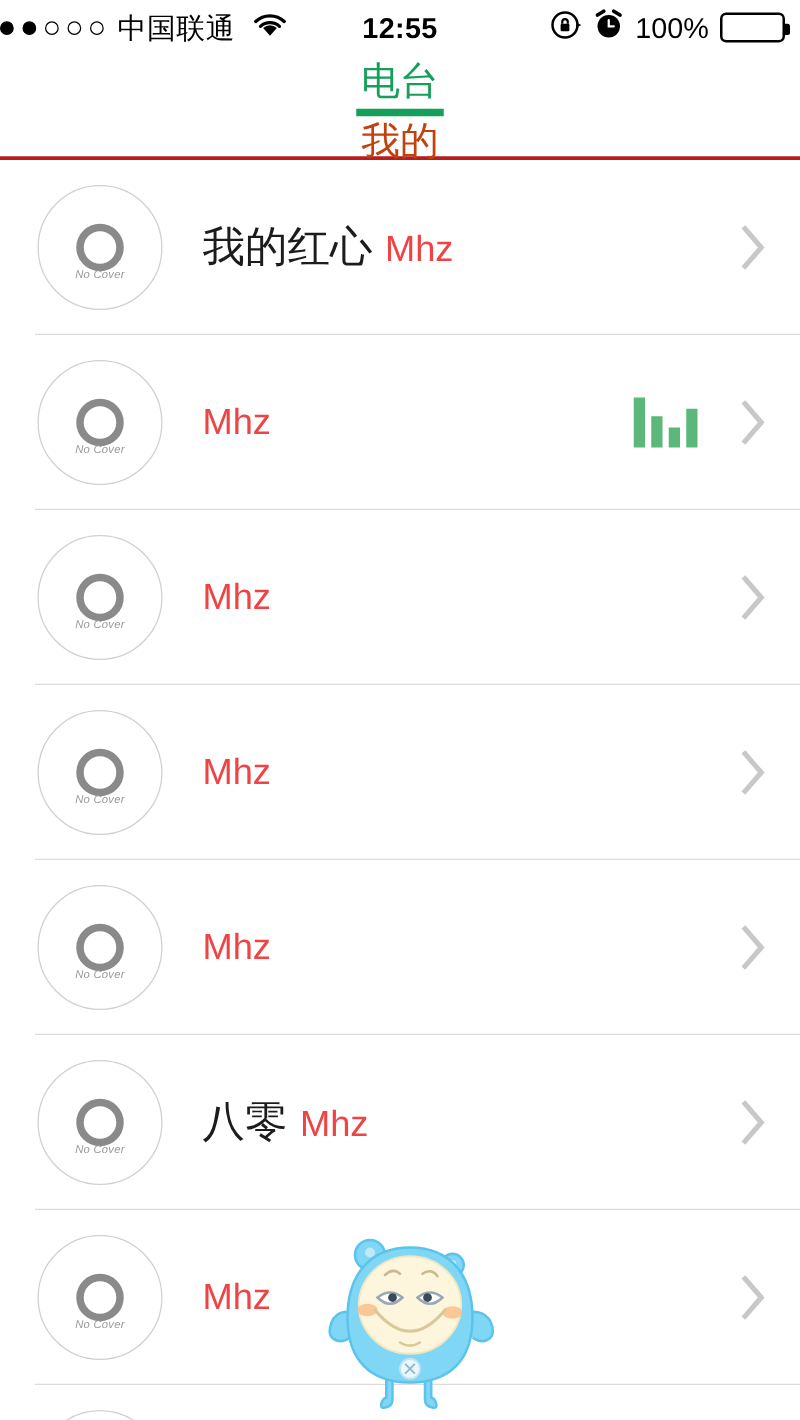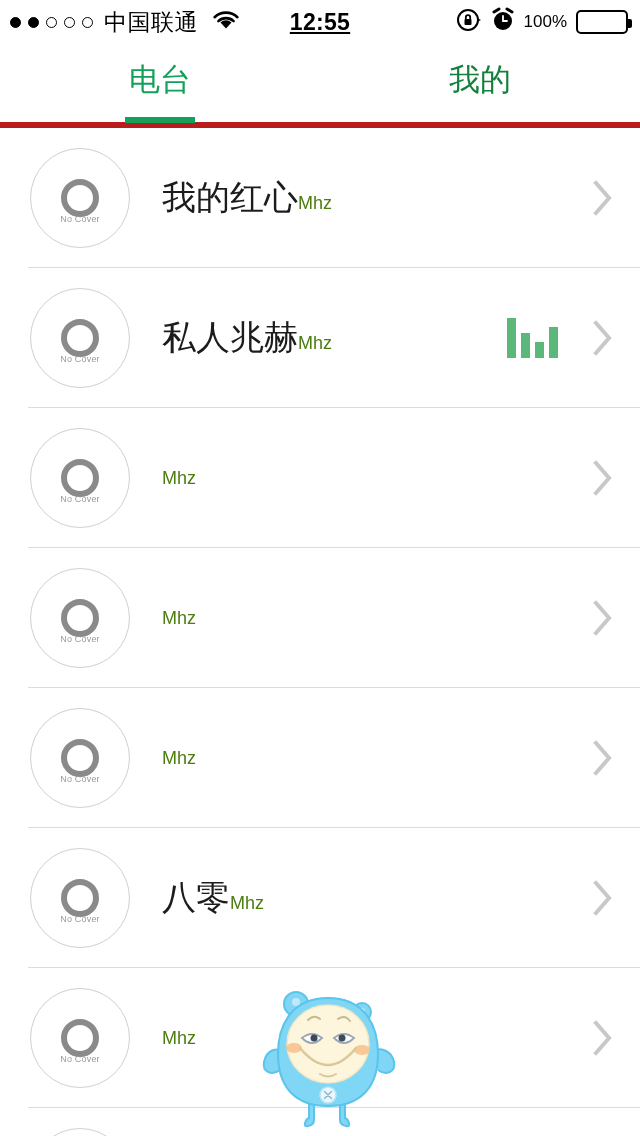--- a/index.html
+++ b/index.html
@@ -10,51 +10,51 @@
     overflow:hidden;
   }
   #app { position:relative; width:640px; height:1136px; background:#fff; }
 
   
   .statusbar{
     position:relative; height:44px; width:640px;
     display:flex; align-items:center;
     color:#000;
   }
-  .sb-left{ position:absolute; left:10px; top:0; height:44px; display:flex; align-items:center; gap:9px; }
+  .sb-left{ position:absolute; left:0; top:0; height:44px; display:flex; align-items:center; gap:9px; }
   .sig-dots{ display:flex; align-items:center; gap:7px; }
   .dot{ width:11px; height:11px; border-radius:50%; border:1.6px solid #000; }
   .dot.on{ background:#000; }
   .carrier{ font-size:23px; letter-spacing:0.5px; line-height:1; margin-left:2px; }
   .wifi{ margin-left:4px; }
   .sb-center{
     position:absolute; left:0; right:0; top:0; height:44px;
     display:flex; align-items:center; justify-content:center;
-    font-size:23px; font-weight:bold; letter-spacing:0.3px;text-decoration:underline;
+    font-size:23px; font-weight:bold; letter-spacing:0.3px;
   }
   .sb-right{ position:absolute; right:12px; top:0; height:44px; display:flex; align-items:center; gap:9px; }
-  .pct{ font-size:17px; letter-spacing:0px; }
+  .pct{ font-size:23px; letter-spacing:0px; }
   .battery{
     position:relative; width:52px; height:24px;
     border:2.5px solid #000; border-radius:5px; padding:2.5px;
   }
   .battery .fill{ width:100%; height:100%; background:#000; border-radius:1.5px; }
   .battery .cap{
     position:absolute; right:-6px; top:7px; width:4px; height:9px;
     background:#000; border-radius:0 2px 2px 0;
   }
 
   
   .tabbar{
     position:relative; height:84px; width:640px;
-    display:flex; border-bottom:6px solid #b91c1c; background:#fff;
+    display:flex; border-bottom:3px solid #b91c1c; background:#fff;flex-direction:column;
   }
   .tab{
     flex:1; display:flex; align-items:center; justify-content:center;
-    font-size:31px; color:#15803d; position:relative; padding-bottom:6px;
+    font-size:31px; color:#c2410c; position:relative; padding-bottom:6px;
   }
   .tab.active{ color:#14a05a; }
   .tab .underline{
     position:absolute; bottom:-1px; left:50%; transform:translateX(-50%);
     width:70px; height:6px; background:#14a05a;
   }
 
   
   .list{ position:relative; width:640px; }
   .row{
@@ -62,44 +62,45 @@
     display:flex; align-items:center; background:#fff;
   }
   .row .sep{
     position:absolute; left:28px; right:0; bottom:0; height:1px; background:#dcdcdc;
   }
 
   
   .cover{
     width:100px; height:100px; margin-left:30px; flex:0 0 auto;
     position:relative;
+    font-style:italic;
   }
   .cover .disc{
     position:absolute; inset:0; border-radius:50%;
     background:#fff; border:1.5px solid #d0d0d0;
   }
   .cover .ring{
     position:absolute; left:50%; top:50%; transform:translate(-50%,-50%);
     width:38px; height:38px; border-radius:50%;
     border:6px solid #8a8a8a; background:#fff;
   }
   .cover .ring:after{
     content:""; position:absolute; left:50%; top:50%; transform:translate(-50%,-50%);
     width:16px; height:16px; border-radius:50%; background:#fff;
   }
   .cover .nocover{
     position:absolute; left:0; right:0; top:66px; text-align:center;
     font-size:9px; color:#9a9a9a; letter-spacing:0.2px;
   }
 
   .rowtext{
-    margin-left:32px; display:flex; align-items:baseline; flex:1 1 auto; min-width:0;
+    margin-left:32px; display:flex; align-items:baseline; gap:10px; flex:1 1 auto; min-width:0;
   }
   .rowtitle{ font-size:34px; color:#1c1c1c; white-space:nowrap; }
-  .rowunit{ font-size:18px; color:#4d7c0f; white-space:nowrap; }
+  .rowunit{ font-size:29px; color:#ef4444; white-space:nowrap; }
 
   .playing{
     display:flex; align-items:flex-end; gap:5px; height:40px; margin-right:22px; flex:0 0 auto;
   }
   .playing span{ width:9px; background:#5cb87a; display:block; }
 
   .chev{
     width:46px; height:46px; margin-right:14px; flex:0 0 auto;
     display:flex; align-items:center; justify-content:center;
   }
@@ -191,21 +192,20 @@
       <div class="sep"></div>
     </div>
 
     <div class="row">
       <div class="cover">
         <div class="disc"></div>
           <div class="ring"></div>
         <div class="nocover">No Cover</div>
       </div>
       <div class="rowtext">
-        <span class="rowtitle">私人兆赫</span>
         <span class="rowunit">Mhz</span>
       </div>
       <div class="playing">
         <span style="height:40px"></span>
           <span style="height:25px"></span>
           <span style="height:16px"></span>
           <span style="height:31px"></span>
       </div>
       <div class="chev">
         <svg width="22" height="36" viewBox="0 0 22 36">

